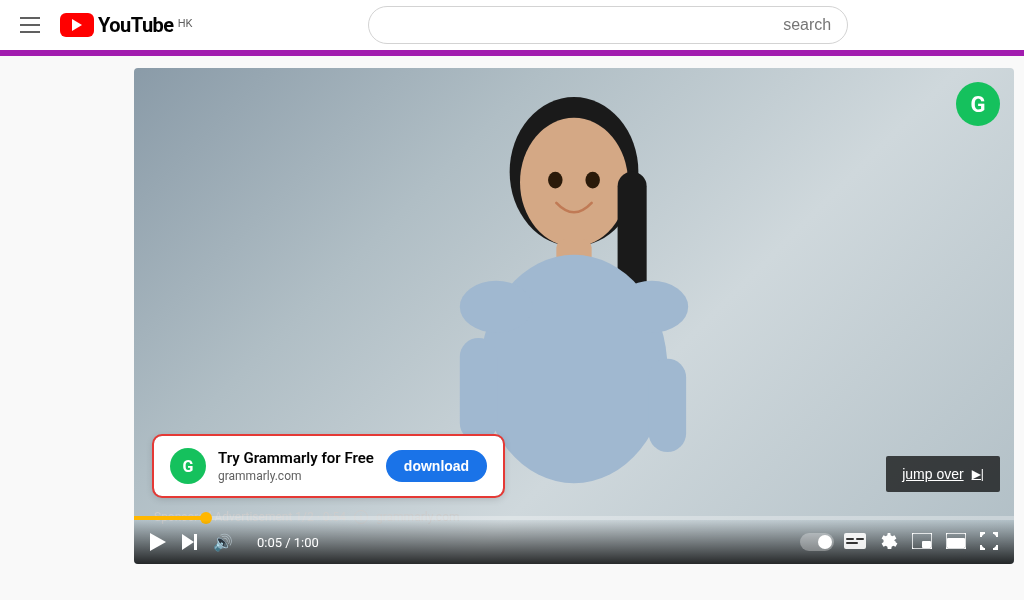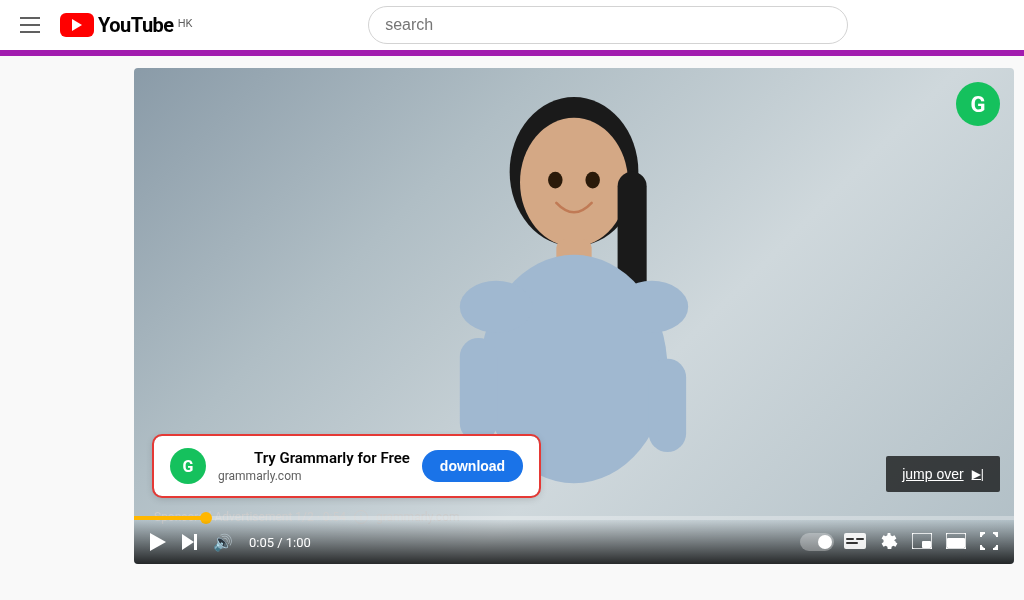--- a/index.html
+++ b/index.html
@@ -81,20 +81,21 @@
     .search-bar {
       width: 480px;
       height: 38px;
       border: 1px solid #d3d3d3;
       border-radius: 40px;
       padding: 0 16px;
       font-size: 16px;
       color: #333;
       outline: none;
       background: #fff;
+      text-align: right;
     }
 
     
     .video-container {
       margin: 0 auto;
       width: 880px;
       position: relative;
       margin-top: 12px;
       margin-left: 134px;
     }
@@ -165,21 +166,20 @@
       font-weight: bold;
       flex-shrink: 0;
     }
     .ad-text {
       flex: 1;
     }
     .ad-title {
       font-size: 15px;
       font-weight: 600;
       color: #030303;
-      margin-left: 36px;
     }
     .ad-url {
       font-size: 12px;
       color: #606060;
       margin-top: 2px;
     }
     .ad-download-btn {
       background: #1a73e8;
       color: #fff;
       border: none;
@@ -326,21 +326,21 @@
       height: 16px;
       background: #fff;
     }
     .volume-icon {
       color: #fff;
       font-size: 16px;
     }
     .time-display {
       color: #fff;
       font-size: 13px;
-      margin-left: 4px;
+      margin-left: 12px;
       white-space: nowrap;
     }
     .spacer { flex: 1; }
     .ctrl-right {
       display: flex;
       align-items: center;
       gap: 6px;
     }
     .autoplay-toggle {
       display: flex;

